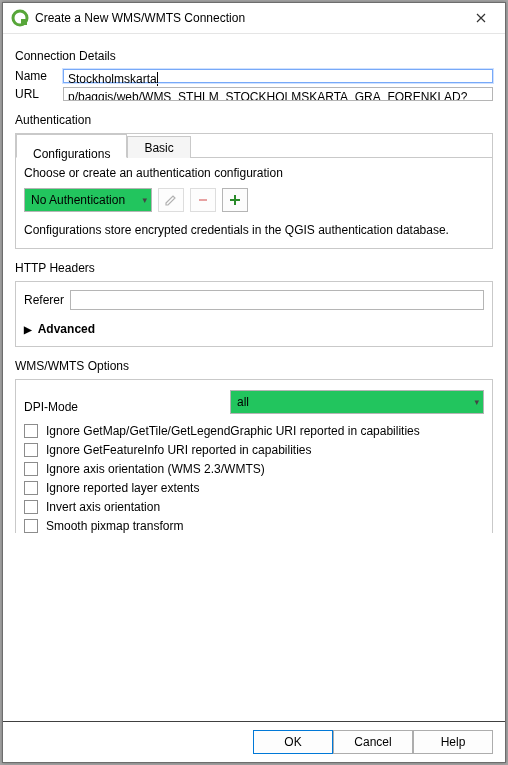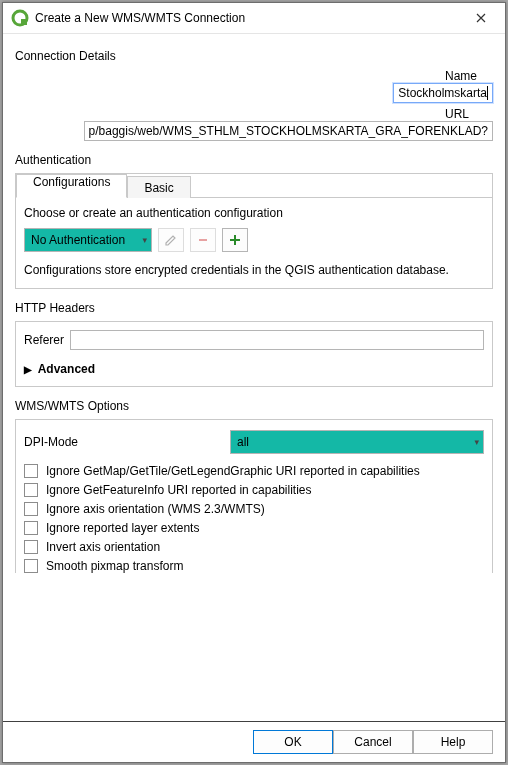--- a/index.html
+++ b/index.html
@@ -32,21 +32,21 @@
   .titlebar .close {
     width: 44px; height: 28px;
     display:flex;align-items:center;justify-content:center;
     font-size: 14px; color:#333;
   }
   .body {
     flex: 1; padding: 8px 12px 8px 12px;
     overflow: hidden;
   }
   .section-h { font-weight: normal; font-size: 12px; margin: 7px 0 6px 0; }
-  .form-row { display:flex; align-items:flex-end; margin: 4px 0; flex-direction: column; }
+  .form-row { display:flex; align-items:flex-start; margin: 4px 0; }
   .form-row label { width: 48px; text-align: left; }
   .text-input {
     flex: 1; height: 14px;
     border: 1px solid #b5b5b5; background:#fff;
     font: inherit; padding: 2px 4px;
   }
   .text-input.focus { border: 1px solid #77a9f8; outline:1px solid #cfe1ff; }
   .caret { border-right: 1px solid #000; }
 
   .group {
@@ -61,44 +61,44 @@
   .tab {
     padding: 4px 16px 0 16px;
     border: 1px solid #c9c9c9;
     border-bottom: none;
     background: #f5f5f5;
     margin-right: 0;
     margin-top: 1px;
     font-size: 12px;
     position: relative; top:1px;
   }
-  .tab.active { background:#fff; border-bottom: 1px solid #fff; top:0; padding-top:0; margin-top:0; height:24px; }
+  .tab.active { background:#fff; border-bottom: 1px solid #fff; top:0; padding-top:12px; margin-top:0; height:24px; }
   .auth-msg { margin: 4px 0 8px 0; }
   .auth-row { display:flex; align-items:center; gap:6px; }
   .combo {
-    height: 24px; border:1px solid #b5b5b5; background:#14b8a6;
+    height: 24px; border:1px solid #b5b5b5; background:#22c55e;
     display:inline-flex; align-items:center; padding: 0 4px 0 6px;
     min-width: 128px; justify-content:space-between;
   }
   .combo .arrow { font-size: 9px; color:#444; margin-left:8px; }
   .icon-btn {
     width: 26px; height: 24px;
     border:1px solid #b5b5b5; background:#fcfcfc;
     display:inline-flex; align-items:center; justify-content:center;
   }
   .icon-btn.disabled { opacity:.45; }
   .note { margin-top: 10px; line-height: 1.35; }
 
   .ref-row { display:flex; align-items:center; padding: 2px 0; }
   .ref-row label { margin-right: 6px; }
 
   .adv { display:flex; align-items:center; gap:6px; margin-top:10px; font-weight:bold; }
   .adv .tri { font-size: 10px; }
 
-  .opt-row { display:flex; align-items:center; margin: 4px 0 10px 0; }
+  .opt-row { display:flex; align-items:flex-end; margin: 4px 0 10px 0; }
   .opt-row label { width: 206px; }
   .combo.wide { flex:1; }
 
   .check-row { display:flex; align-items:center; gap:8px; margin: 5px 0; }
   .chk {
     width: 14px; height: 14px;
     border:1px solid #8c8c8c; background:#fff;
   }
 
   .buttons {

